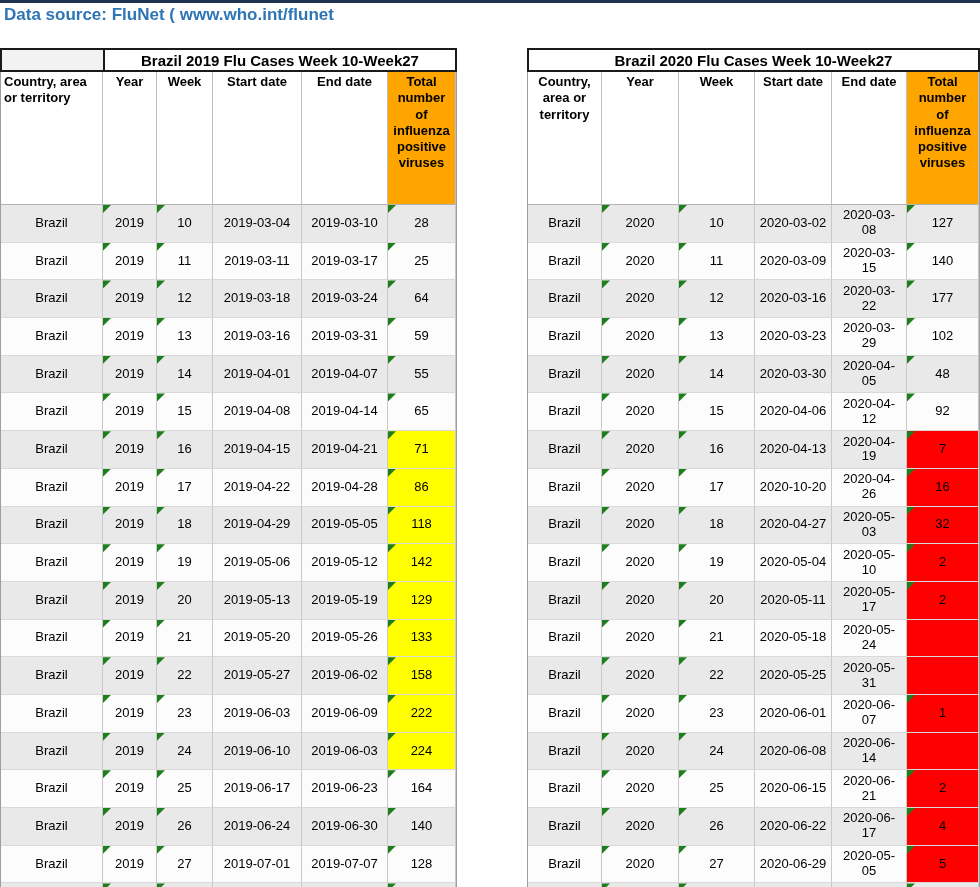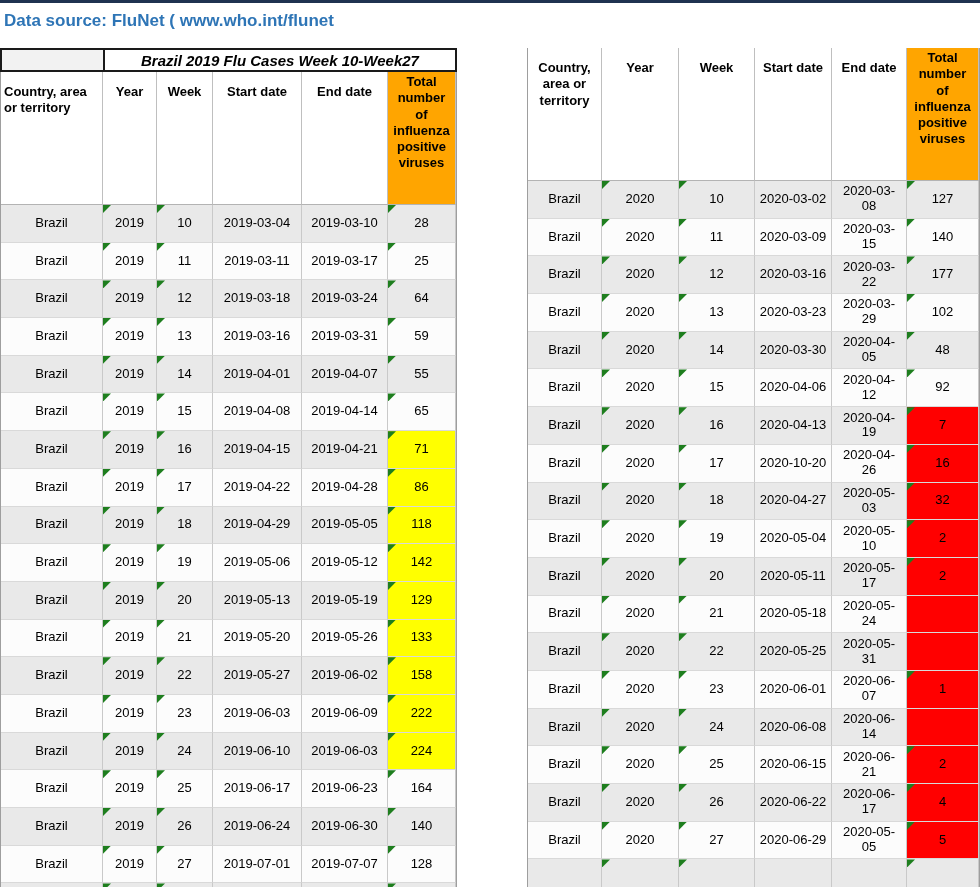--- a/index.html
+++ b/index.html
@@ -6,29 +6,29 @@
   html,body { background:#ffffff; }
   .page {
     position:relative; width:980px; height:887px; overflow:hidden;
     background:#ffffff; font-family:"Liberation Sans", sans-serif;
   }
   .topbar {
     position:absolute; top:0; left:0; width:980px; height:3px;
     background:var(--top-bar-navy, #1F3250);
   }
   .datasource {
-    position:absolute; top:11px; left:4px;
+    position:absolute; top:5px; left:4px;
     font-size:17px; font-weight:bold; color:var(--accent-blue, #2E75B6);
     white-space:nowrap;
   }
   .tbl { position:absolute; top:48px; }
   .tbl-2019 { left:0; width:457px; }
   .tbl-2020 { left:527px; width:453px; }
 
-  .title-row { display:flex; height:24px;font-style:italic; }
+  .title-row { display:flex; height:24px; }
   .lead-cell {
     width:103px; flex:0 0 103px; background:var(--lead-cell-gray, #F2F2F2);
     border:2px solid #1a1a1a; border-right:none;
   }
   .title-cell {
     flex:1; background:#ffffff; border:2px solid #1a1a1a;
     display:flex; align-items:center; justify-content:center;
     font-size:15px; font-weight:bold; color:#000; white-space:nowrap;
   }
 
@@ -38,21 +38,21 @@
     grid-auto-rows:37.7px;
     border-left:1px solid #9e9e9e; border-right:1px solid #9e9e9e;
     background:#fff;
   }
   .tbl-2019 .grid { grid-template-columns:102px 54px 56px 89px 86px 68px; }
   .tbl-2020 .grid { grid-template-columns:74px 77px 76px 77px 75px 72px; }
 
   .hcell {
     background:#fff; border-right:1px solid #bfbfbf; border-bottom:1px solid #b3b3b3;
     font-size:13px; font-weight:bold; color:#000; text-align:center;
-    padding:12px 3px; line-height:1.25; overflow-wrap:break-word;
+    padding:2px 3px; line-height:1.25; overflow-wrap:break-word;
   }
   .tbl-2019 .h-country { text-align:left; }
   .hcell.orange { background:var(--header-orange, #FFA500); padding:2px 5px; }
 
   .cell {
     position:relative; border-right:1px solid #c9c9c9; border-bottom:1px solid #d9d9d9;
     display:flex; align-items:center; justify-content:center;
     font-size:13px; color:#000; text-align:center; line-height:1.15;
     padding:0 3px; overflow:hidden;
   }
@@ -203,20 +203,23 @@
           <span class="tri"></span>
         </div>
         <div class="cell c-start even"></div>
         <div class="cell c-end even"></div>
         <div class="cell c-total even">
           <span class="tri"></span>
         </div>
       </div>
     </section>
   <section class="tbl tbl-2020">
+      <div class="title-row">
+        <div class="title-cell">Brazil 2020 Flu Cases Week 10-Week27</div>
+      </div>
       <div class="grid">
         <div class="hcell h-country">Country, area or territory</div>
         <div class="hcell h-year">Year</div>
         <div class="hcell h-week">Week</div>
         <div class="hcell h-start">Start date</div>
         <div class="hcell h-end">End date</div>
         <div class="hcell h-total orange">Total number of influenza positive viruses</div>
         <div class="cell c-country even">Brazil</div>
         <div class="cell c-year even">2020<span class="tri"></span></div>
         <div class="cell c-week even">10<span class="tri"></span></div>

